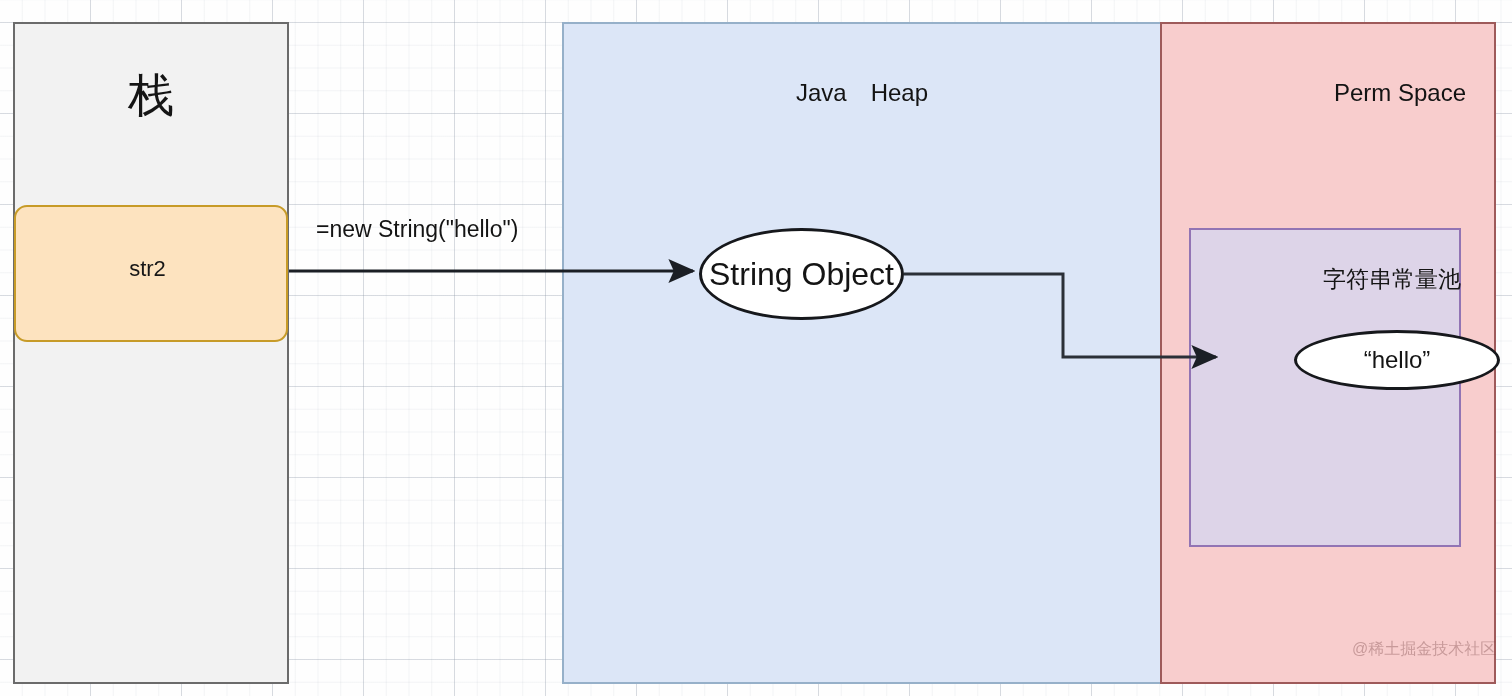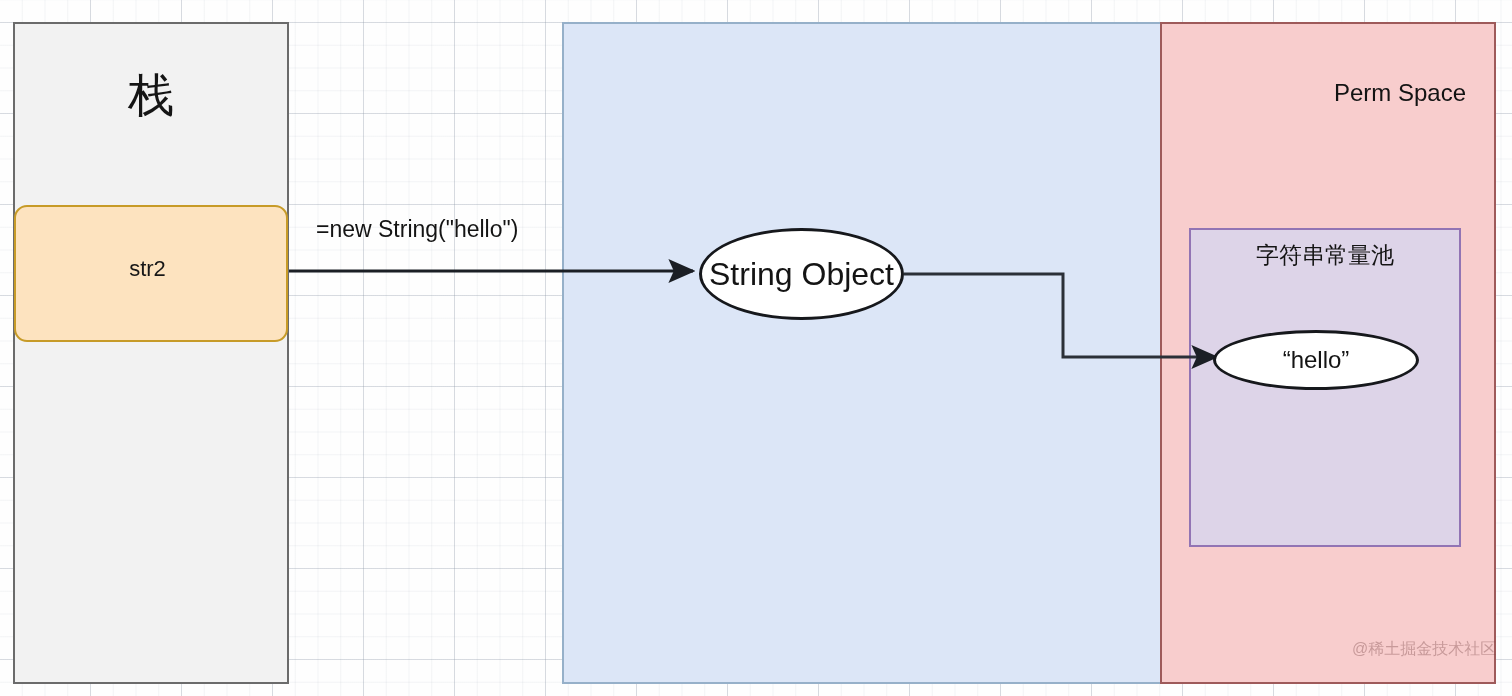--- a/index.html
+++ b/index.html
@@ -129,23 +129,23 @@
     top: 228px;
     width: 272px;
     height: 319px;
     background: #ddd4e8;
     border: 2px solid #9274b4;
     box-sizing: border-box;
   }
   #pool-title {
     position: absolute;
     left: 1189px;
-    top: 242px;
+    top: 266px;
     width: 272px;
-    text-align: center;
+    text-align: right;
     font-size: 23px;
     line-height: 26px;
     color: #141414;
   }
 
   
   .ellipse {
     position: absolute;
     background: #ffffff;
     border: 3px solid #16181c;
@@ -157,21 +157,21 @@
     color: #141414;
   }
   #string-object-node {
     left: 699px;
     top: 228px;
     width: 205px;
     height: 92px;
     font-size: 32px;
   }
   #hello-node {
-    left: 1213px;
+    left: 1294px;
     top: 330px;
     width: 206px;
     height: 60px;
     font-size: 24px;
   }
 
   
   #assign-label {
     position: absolute;
     left: 316px;
@@ -208,20 +208,21 @@
 
 <div id="canvas">
 
   <div id="stack-box"></div>
   <div id="stack-title">栈</div>
 
   <div id="str2-box"></div>
   <div id="str2-label">str2</div>
 
   <div id="heap-box"></div>
+  <div id="heap-title">Java　Heap</div>
 
   <div id="perm-box"></div>
   <div id="perm-title">Perm Space</div>
 
   <div id="pool-box"></div>
   <div id="pool-title">字符串常量池</div>
 
   <div id="assign-label">=new String("hello")</div>
 
   <svg id="edges" width="1512" height="696" viewBox="0 0 1512 696">

